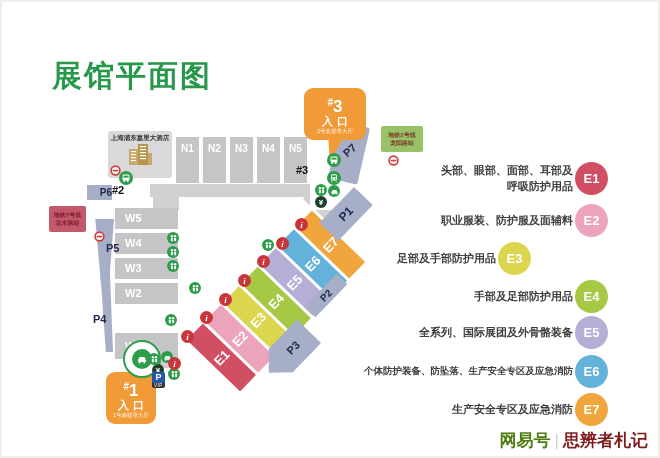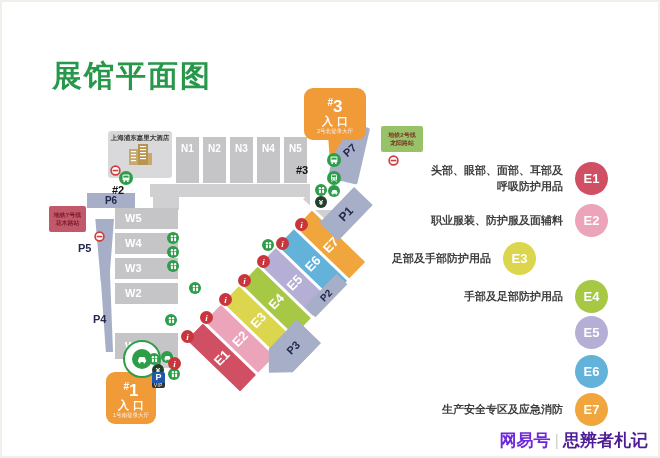--- a/index.html
+++ b/index.html
@@ -37,32 +37,32 @@
   .gate{font-size:11px;font-weight:800;color:#111;z-index:6;}
   
   .hotel{left:108px;top:131px;width:64px;height:47px;background:#d9d9db;border-radius:3px;text-align:center;box-sizing:border-box;padding-top:3px;}
   .hotel .hl{font-size:6.5px;font-weight:700;color:#333;line-height:7px;}
   
   .mbox{border-radius:2px;text-align:center;font-weight:700;display:flex;flex-direction:column;justify-content:center;gap:1px;}
   .mbox div{font-size:6px;line-height:7px;}
   .m7{left:49px;top:206px;width:37px;height:26px;background:#c2596b;color:#7a1f2e;}
   .m2{left:381px;top:126px;width:42px;height:26px;background:#97c268;color:#7c3a28;}
   
-  .lrow{left:320px;right:52px;height:34px;display:flex;align-items:center;justify-content:flex-end;gap:12px;}
+  .lrow{left:320px;right:52px;height:34px;display:flex;align-items:center;justify-content:flex-end;gap:2px;}
   .ltext{text-align:right;font-size:11px;font-weight:600;color:#3d3d3d;line-height:16px;white-space:nowrap;}
   .lrow.small .ltext{font-size:9.5px;}
   .lcircle{width:33px;height:33px;border-radius:50%;color:#fff;font-weight:800;font-size:13px;display:flex;align-items:center;justify-content:center;flex:none;}
   
   .vip{left:152px;top:372px;width:13px;z-index:6;}
   .vip .p{background:#2456a8;color:#fff;font-size:9px;font-weight:800;text-align:center;height:11px;line-height:11px;border-radius:2px 2px 0 0;}
   .vip .v{background:#333;color:#fff;font-size:4.5px;text-align:center;height:5px;line-height:5px;border-radius:0 0 2px 2px;letter-spacing:.5px;}
   .wm{right:12px;top:429px;font-size:17px;font-weight:700;}
-  .wm .a{color:#6d28d9;}
+  .wm .a{color:#4d7c0f;}
   .wm .d{color:#d2d2d2;font-weight:400;padding:0 4px;}
-  .wm .n{color:#4c1d95;}
+  .wm .n{color:#7f1d1d;}
 </style>
 </head>
 <body>
 
 <div class="stage">
 
   <div class="abs title">展馆平面图</div>
 
   <div class="abs gray" style="left:150px;top:184px;width:172px;height:13px;"></div>
   <div class="abs gray" style="left:153px;top:184px;width:26px;height:26px;"></div>
@@ -111,22 +111,22 @@
     <div class="estrip" style="background: rgb(98, 178, 218);">E6</div>
     <div class="estrip" style="background: rgb(240, 166, 61);">E7</div>
   </div>
 
   <div class="abs pbox" style="left:321px;top:201px;width:50px;height:26px;line-height:26px;font-size:12px;transform:rotate(-46deg);">P1</div>
   <div class="abs pbox" style="left:303px;top:288px;width:46px;height:15px;line-height:15px;font-size:10px;transform:rotate(-46deg);">P2</div>
   <div class="abs pbox" style="left:260px;top:335px;width:58px;height:34px;line-height:34px;font-size:11px;transform:rotate(-46deg);clip-path:polygon(0 50%,30% 0,100% 0,100% 100%,30% 100%);padding-left:12px;box-sizing:border-box;">P3</div>
   <div class="abs pbox" style="left:100px;top:268px;width:13px;height:84px;clip-path:polygon(0 0,75% 0,100% 100%,45% 100%);"></div>
   <div class="abs gate" style="left:93px;top:313px;color:#23294d;">P4</div>
   <div class="abs pbox" style="left:92px;top:219px;width:22px;height:63px;clip-path:polygon(15% 0,100% 0,78% 100%,40% 100%);"></div>
-  <div class="abs gate" style="left:78px;top:242px;color:#23294d;">P5</div>
-  <div class="abs pbox" style="left:87px;top:193px;width:48px;height:15px;line-height:15px;font-size:10px;">P6</div>
+  <div class="abs gate" style="left:106px;top:242px;color:#23294d;">P5</div>
+  <div class="abs pbox" style="left:87px;top:185px;width:25px;height:15px;line-height:15px;font-size:10px;text-align:right;">P6</div>
   <div class="abs pbox" style="left:334px;top:124px;width:30px;height:58px;transform:rotate(13deg);border-radius:2px;">
     <span style="display:block;margin-top:20px;font-size:11px;transform:rotate(-55deg);">P7</span>
   </div>
 
   <div class="abs mbox m7">
     <div>地铁7号线</div>
     <div>花木路站</div>
   </div>
   <div class="abs mbox m2">
     <div>地铁2号线</div>
@@ -317,23 +317,25 @@
   </div>
   <div class="abs lrow" style="top:241px;justify-content:center;">
     <div class="ltext">足部及手部防护用品</div>
     <div class="lcircle" style="background: rgb(219, 214, 77);">E3</div>
   </div>
   <div class="abs lrow" style="top:279px;">
     <div class="ltext">手部及足部防护用品</div>
     <div class="lcircle" style="background: rgb(166, 200, 68);">E4</div>
   </div>
   <div class="abs lrow" style="top:315px;">
+    <div class="ltext">全系列、国际展团及外骨骼装备</div>
     <div class="lcircle" style="background: rgb(181, 175, 214);">E5</div>
   </div>
   <div class="abs lrow small" style="top:354px;">
+    <div class="ltext">个体防护装备、防坠落、生产安全专区及应急消防</div>
     <div class="lcircle" style="background: rgb(98, 178, 218);">E6</div>
   </div>
   <div class="abs lrow" style="top:392px;">
     <div class="ltext">生产安全专区及应急消防</div>
     <div class="lcircle" style="background: rgb(240, 166, 61);">E7</div>
   </div>
 
   <div class="abs wm">
     <span class="a">网易号</span><span class="d">|</span><span class="n">思辨者札记</span>
   </div>

